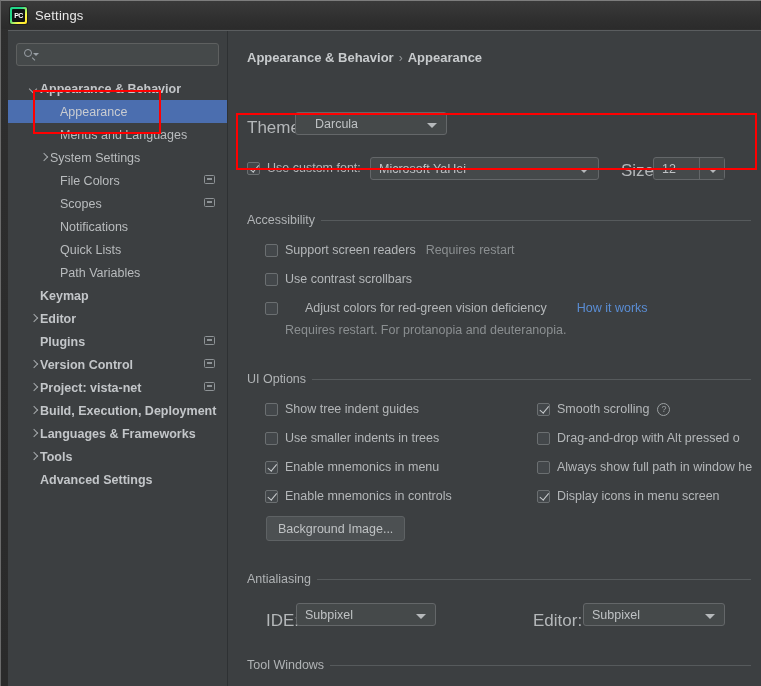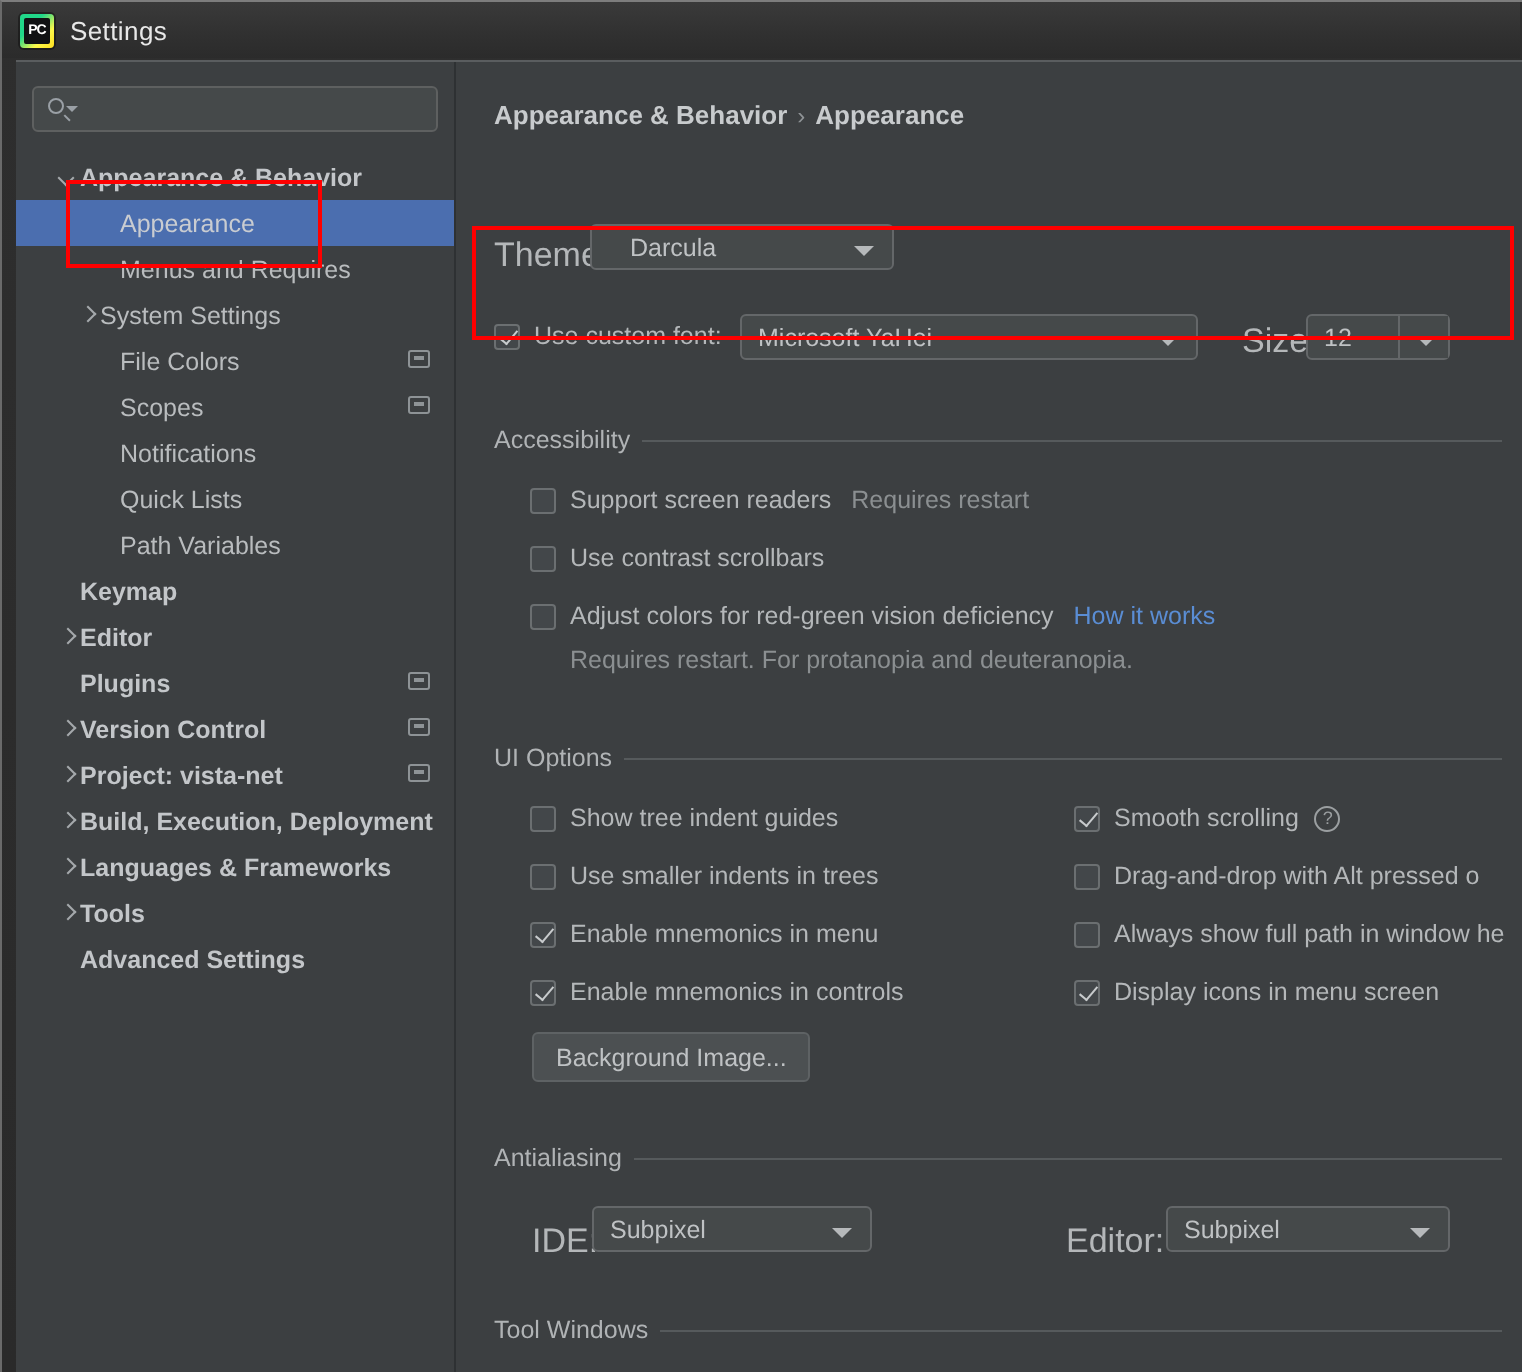--- a/index.html
+++ b/index.html
@@ -396,21 +396,21 @@
           <span class="tree-label bold">Appearance &amp; Behavior</span>
         </div>
         <div class="tree-row selected">
           <div style="width: 40px; flex: 0 0 auto;"></div>
           <div class="arrow"></div>
           <span class="tree-label">Appearance</span>
         </div>
         <div class="tree-row">
           <div style="width: 40px; flex: 0 0 auto;"></div>
           <div class="arrow"></div>
-          <span class="tree-label">Menus and Requires</span>
+          <span class="tree-label">Menus and Languages</span>
         </div>
         <div class="tree-row">
           <div style="width: 30px; flex: 0 0 auto;"></div>
           <div class="arrow right"></div>
           <span class="tree-label">System Settings</span>
         </div>
         <div class="tree-row">
           <div style="width: 40px; flex: 0 0 auto;"></div>
           <div class="arrow"></div>
           <span class="tree-label">File Colors</span>
@@ -525,21 +525,21 @@
       <div class="cbox"></div>
       <span class="cb-label">Support screen readers</span>
       <span class="hint">Requires restart</span>
     </div>
 
     <div class="cbrow" style="left:35px;top:241px;">
       <div class="cbox"></div>
       <span class="cb-label">Use contrast scrollbars</span>
     </div>
 
-    <div class="cbrow" style="left:35px;top:270px;">
+    <div class="cbrow" style="left:35px;top:270px;gap:20px;">
       <div class="cbox"></div>
       <span class="cb-label">Adjust colors for red-green vision deficiency</span>
       <span class="link">How it works</span>
     </div>
 
     <div class="subtext" style="left:55px;top:292px;">Requires restart. For protanopia and deuteranopia.</div>
 
     <div class="group-title" style="left:17px;top:341px;">UI Options</div>
     <div class="group-line" style="left:75px;top:348px;width:446px;"></div>
 

